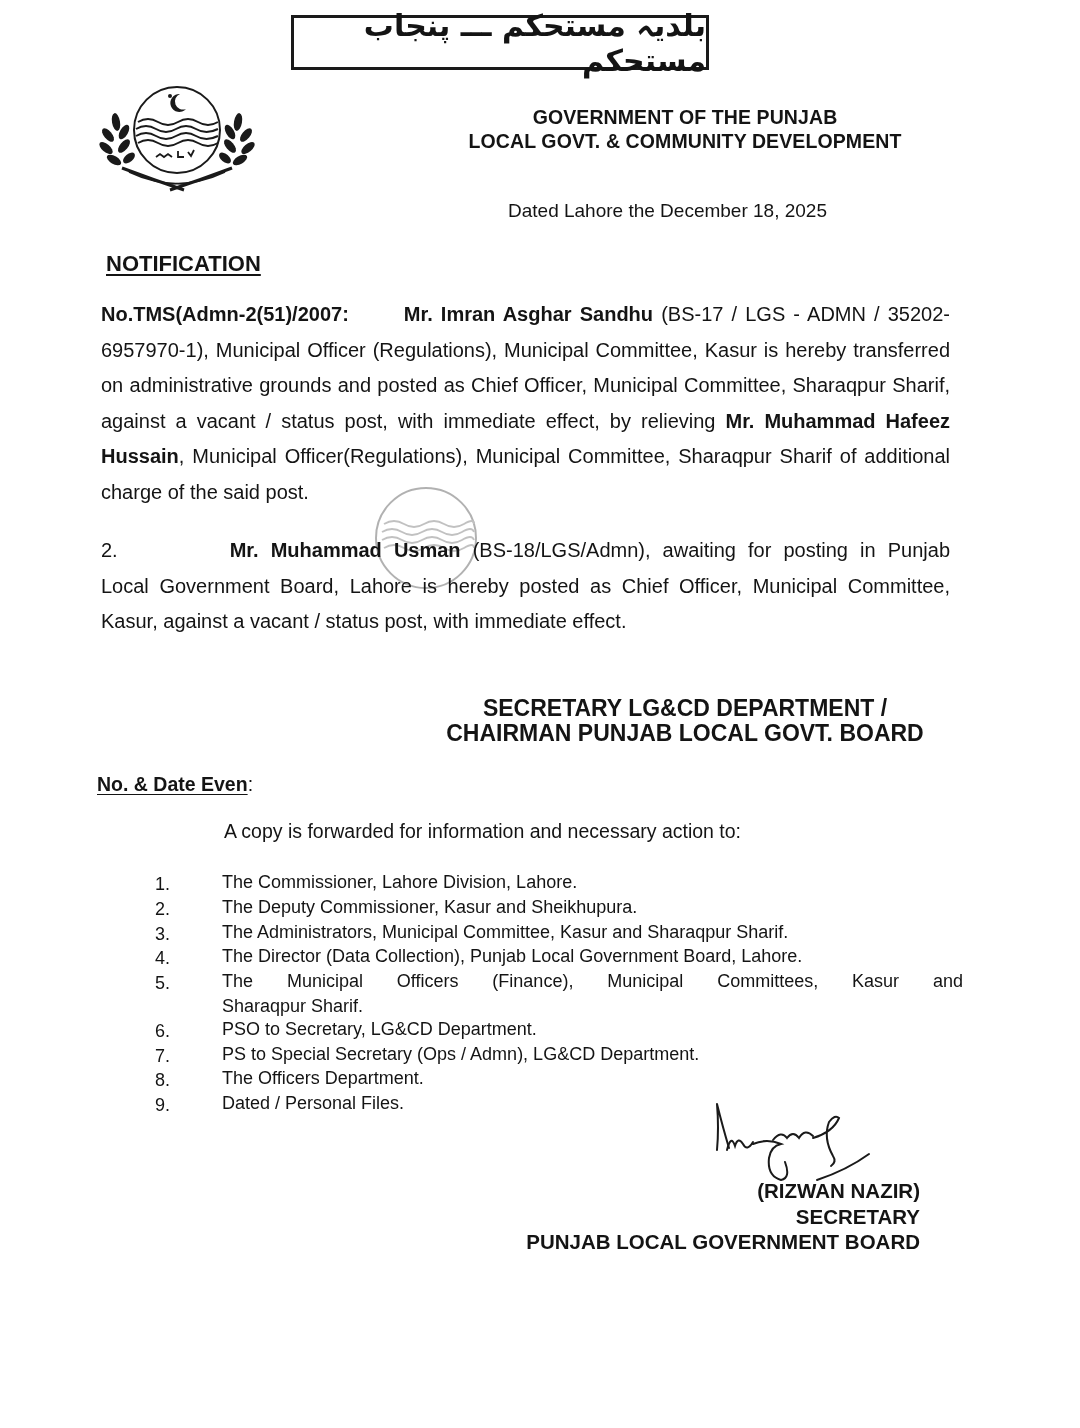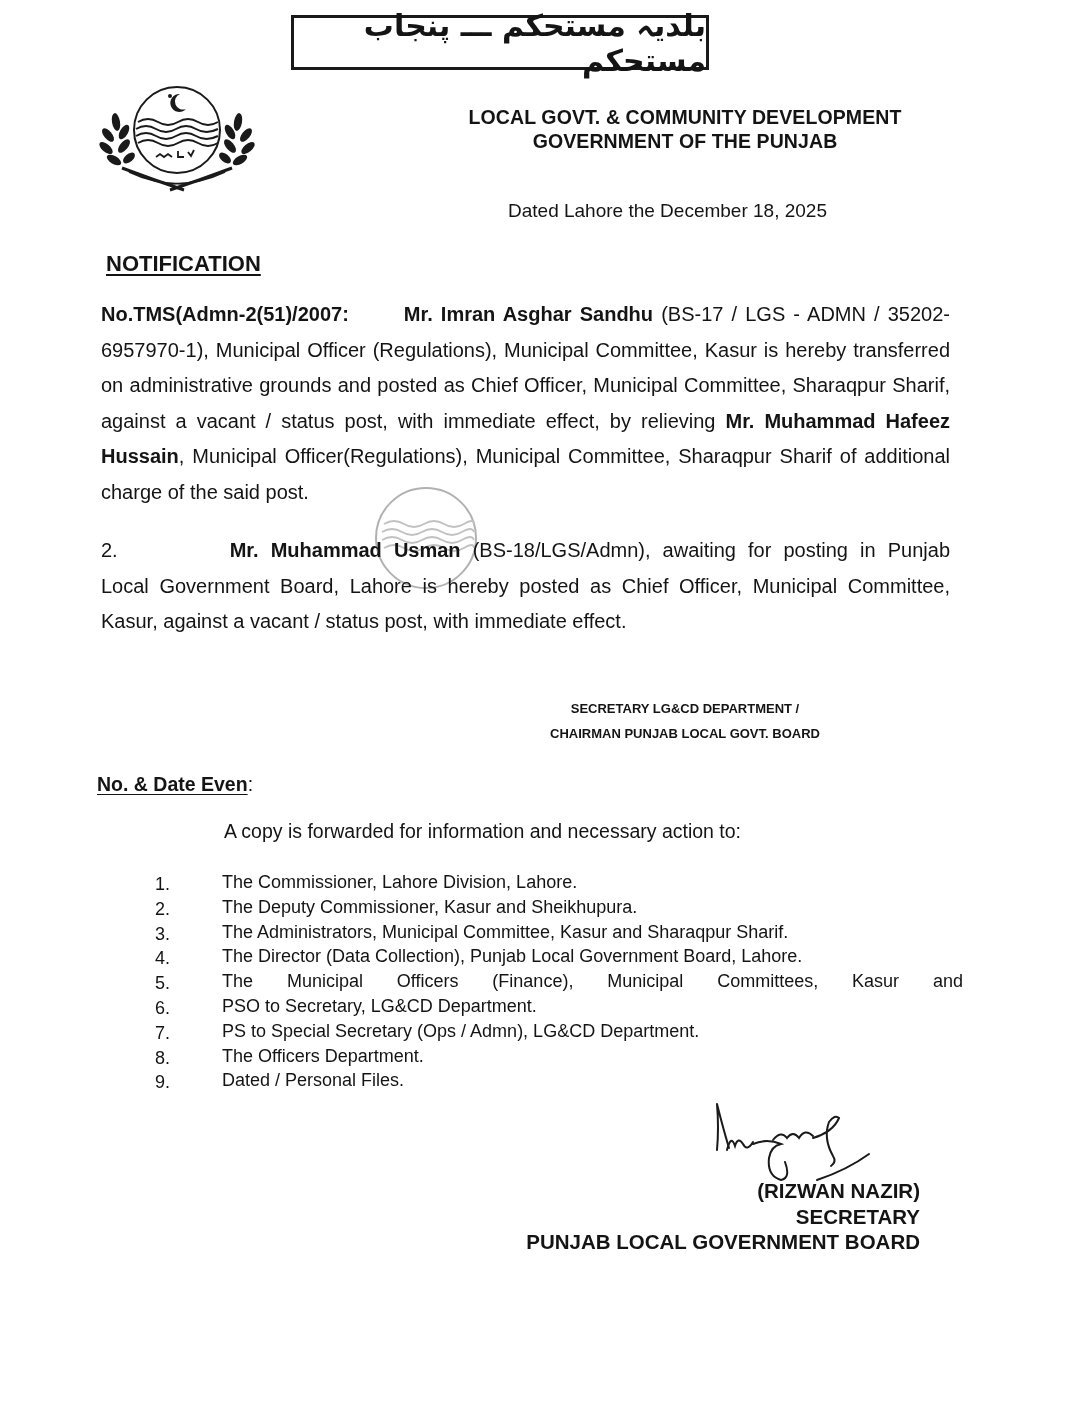--- a/index.html
+++ b/index.html
@@ -9,21 +9,21 @@
   .logo { left: 94px; top: 80px; width: 166px; height: 116px; }
   .dept { left: 440px; top: 105px; width: 490px; text-align: center; font-weight: bold; font-size: 19.5px; line-height: 24px; letter-spacing: 0.1px; }
   .date { left: 508px; top: 200px; font-size: 19px; }
   .notif-title { left: 106px; top: 251px; font-weight: bold; font-size: 22px; text-decoration: underline; text-underline-offset: 3px; }
   .para { left: 101px; width: 849px; font-size: 20px; line-height: 35.5px; text-align: justify; text-align-last: left; }
   .p1 { top: 297px; }
   .p2 { top: 533px; }
   .b { font-weight: bold; }
   .indent1 { display: inline-block; width: 55px; }
   .indent2 { display: inline-block; width: 112px; }
-  .sec-title { left: 440px; top: 696px; width: 490px; text-align: center; font-weight: bold; font-size: 13px; line-height: 25px; }
+  .sec-title { left: 440px; top: 696px; width: 490px; text-align: center; font-weight: bold; font-size: 23px; line-height: 25px; }
   .noeven { left: 97px; top: 773px; font-size: 19.5px; }
   .noeven .u { font-weight: bold; text-decoration: underline; text-underline-offset: 3px; }
   .copy-line { left: 224px; top: 820px; font-size: 19.5px; }
   .cc-list { left: 155px; top: 871px; width: 808px; font-size: 18px; line-height: 22.8px; margin: 0; padding: 0; list-style: none; }
   .cc-list li { display: flex; }
   .cc-list .num { width: 67px; flex: none; padding-top: 2px; }
   .cc-list .txt { flex: 1; text-align: justify; text-align-last: left; }
   .cc-list .txt.full { text-align-last: justify; }
   .signature { left: 705px; top: 1098px; width: 175px; height: 100px; }
   .signatory { left: 470px; top: 1178px; width: 450px; text-align: right; font-weight: bold; font-size: 20.5px; line-height: 25.5px; }
@@ -70,22 +70,22 @@
     <path d="M44 42 q10 -6 20 0 t20 0 t20 0 t20 0"></path>
     <path d="M42 49 q10 -6 20 0 t20 0 t20 0 t22 0"></path>
     <path d="M42 56 q10 -6 20 0 t20 0 t20 0 t22 0"></path>
     <path d="M44 63 q10 -6 20 0 t20 0 t20 0 t20 0"></path>
   </g>
 
   <path d="M62 77 l4 -3 l4 3 l4 -3 l4 3 m6 -6 v6 h6 m4 -5 l3 4 l3 -6" stroke="#1a1a1a" stroke-width="1.8" fill="none"></path>
 </svg>
 
 <div class="abs dept">
+  <div>GOVERNMENT OF THE PUNJAB</div>
   <div>LOCAL GOVT. &amp; COMMUNITY DEVELOPMENT</div>
-  <div>GOVERNMENT OF THE PUNJAB</div>
 </div>
 
 <div class="abs date">Dated Lahore the December 18, 2025</div>
 
 <div class="abs notif-title">NOTIFICATION</div>
 
 <svg class="abs watermark" viewBox="0 0 112 112">
   <circle cx="56" cy="56" r="50" fill="none" stroke="#555" stroke-width="2"></circle>
   <g stroke="#777" stroke-width="1.8" fill="none">
     <path d="M14 42 q10 -6 20 0 t20 0 t20 0 t20 0 t10 0"></path>
@@ -129,20 +129,24 @@
     </li>
   <li>
       <span class="num">4.</span>
       <span class="txt">The Director (Data Collection), Punjab Local Government Board, Lahore.</span>
     </li>
   <li>
       <span class="num">5.</span>
       <span class="txt full">The Municipal Officers (Finance), Municipal Committees, Kasur and</span>
     </li>
   <li>
+      <span class="num"></span>
+      <span class="txt">Sharaqpur Sharif.</span>
+    </li>
+  <li>
       <span class="num">6.</span>
       <span class="txt">PSO to Secretary, LG&amp;CD Department.</span>
     </li>
   <li>
       <span class="num">7.</span>
       <span class="txt">PS to Special Secretary (Ops / Admn), LG&amp;CD Department.</span>
     </li>
   <li>
       <span class="num">8.</span>
       <span class="txt">The Officers Department.</span>

